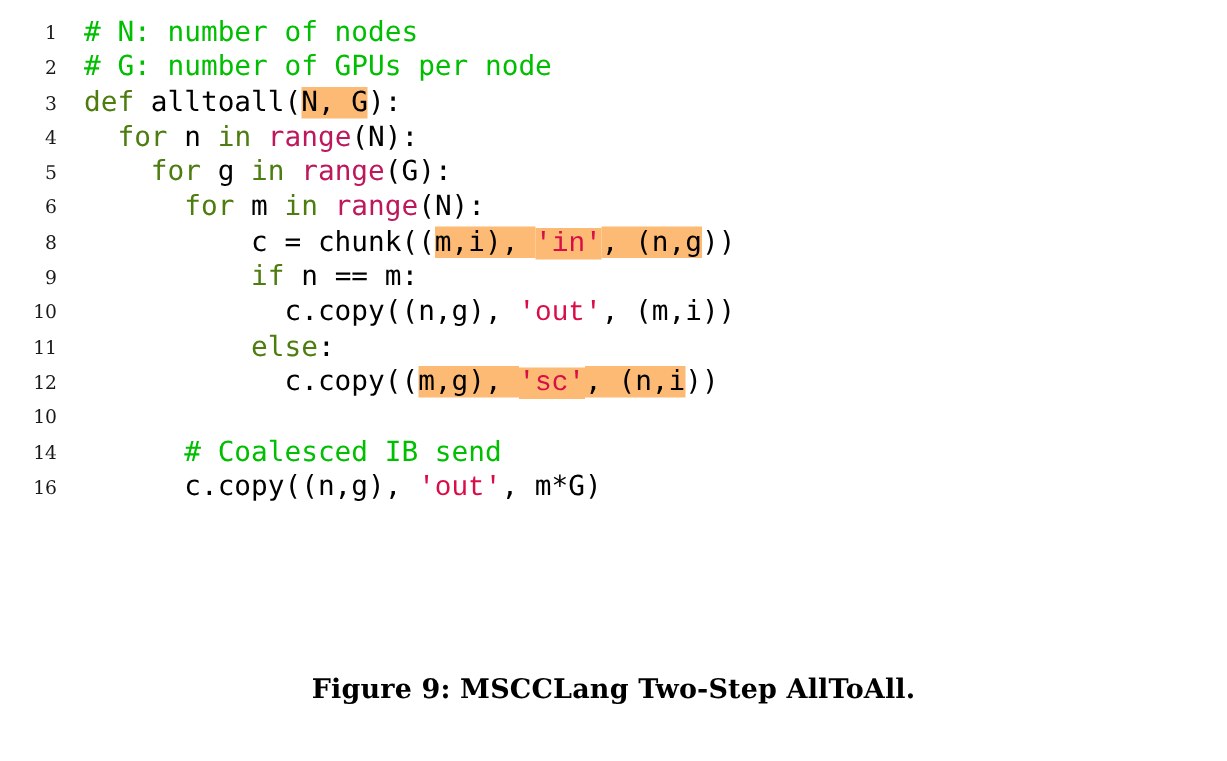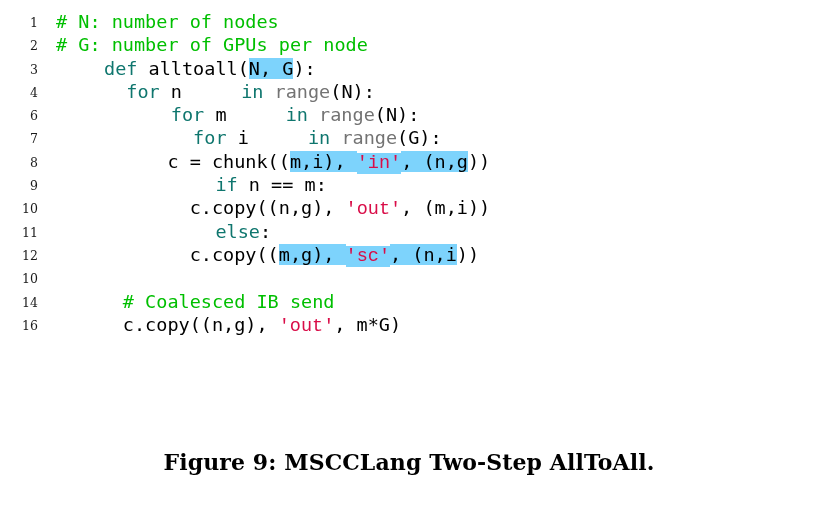--- a/index.html
+++ b/index.html
@@ -46,50 +46,50 @@
     -webkit-user-select: none;
     user-select: none;
   }
   .codetext {
     display: inline-block;
     margin-left: 18px;
     white-space: pre;
     color: #000000;
   }
   .tok-comment { color: #00bf00; }
-  .tok-keyword { color: #0f766e; margin-left: 48px; }
-  .tok-builtin { color: #737373; }
+  .tok-keyword { color: #4d7c0f; }
+  .tok-builtin { color: #be185d; }
   .tok-string  { color: #d90d48; font-family: Liberation Mono, monospace; }
   .tok-plain   { color: #000000; }
-  .hl { background: #7dd3fc; }
+  .hl { background: #fdba74; }
   #caption {
     position: absolute;
     left: 0;
     top: 449px;
     width: 818px;
     text-align: center;
     font-family: "DejaVu Serif", serif;
     font-weight: bold;
-    font-size: 22px;
+    font-size: 18px;
     color: #000000;
     letter-spacing: 0.1px;
   }
 </style>
 </head>
 <body>
 
 <div id="figure">
 
   <div id="code-block">
       <div class="code-line"><span class="lineno">1</span><span class="codetext"><span class="tok-comment"># N: number of nodes</span></span></div>
       <div class="code-line"><span class="lineno">2</span><span class="codetext"><span class="tok-comment"># G: number of GPUs per node</span></span></div>
       <div class="code-line"><span class="lineno">3</span><span class="codetext"><span class="tok-keyword">def</span><span class="tok-plain"> alltoall(</span><span class="tok-plain hl">N, G</span><span class="tok-plain">):</span></span></div>
       <div class="code-line"><span class="lineno">4</span><span class="codetext"><span class="tok-plain">  </span><span class="tok-keyword">for</span><span class="tok-plain"> n </span><span class="tok-keyword">in</span><span class="tok-plain"> </span><span class="tok-builtin">range</span><span class="tok-plain">(N):</span></span></div>
+      <div class="code-line"><span class="lineno">5</span><span class="codetext"><span class="tok-plain">    </span><span class="tok-keyword">for</span><span class="tok-plain"> g </span><span class="tok-keyword">in</span><span class="tok-plain"> </span><span class="tok-builtin">range</span><span class="tok-plain">(G):</span></span></div>
       <div class="code-line"><span class="lineno">6</span><span class="codetext"><span class="tok-plain">      </span><span class="tok-keyword">for</span><span class="tok-plain"> m </span><span class="tok-keyword">in</span><span class="tok-plain"> </span><span class="tok-builtin">range</span><span class="tok-plain">(N):</span></span></div>
-      <div class="code-line"><span class="lineno">7</span><span class="codetext"><span class="tok-plain">        </span><span class="tok-keyword">for</span><span class="tok-plain"> i </span><span class="tok-keyword">in</span><span class="tok-plain"> </span><span class="tok-builtin">range</span><span class="tok-plain">(G):</span></span></div>
       <div class="code-line"><span class="lineno">8</span><span class="codetext"><span class="tok-plain">          c = chunk((</span><span class="tok-plain hl">m,i), </span><span class="tok-string hl">'in'</span><span class="tok-plain hl">, (n,g</span><span class="tok-plain">))</span></span></div>
       <div class="code-line"><span class="lineno">9</span><span class="codetext"><span class="tok-plain">          </span><span class="tok-keyword">if</span><span class="tok-plain"> n == m:</span></span></div>
       <div class="code-line"><span class="lineno">10</span><span class="codetext"><span class="tok-plain">            c.copy((n,g), </span><span class="tok-string">'out'</span><span class="tok-plain">, (m,i))</span></span></div>
       <div class="code-line"><span class="lineno">11</span><span class="codetext"><span class="tok-plain">          </span><span class="tok-keyword">else</span><span class="tok-plain">:</span></span></div>
       <div class="code-line"><span class="lineno">12</span><span class="codetext"><span class="tok-plain">            c.copy((</span><span class="tok-plain hl">m,g), </span><span class="tok-string hl">'sc'</span><span class="tok-plain hl">, (n,i</span><span class="tok-plain">))</span></span></div>
       <div class="code-line"><span class="lineno">10</span><span class="codetext"><span class="tok-plain"></span></span></div>
       <div class="code-line"><span class="lineno">14</span><span class="codetext"><span class="tok-plain">      </span><span class="tok-comment"># Coalesced IB send</span></span></div>
       <div class="code-line"><span class="lineno">16</span><span class="codetext"><span class="tok-plain">      c.copy((n,g), </span><span class="tok-string">'out'</span><span class="tok-plain">, m*G)</span></span></div>
     </div>
 

